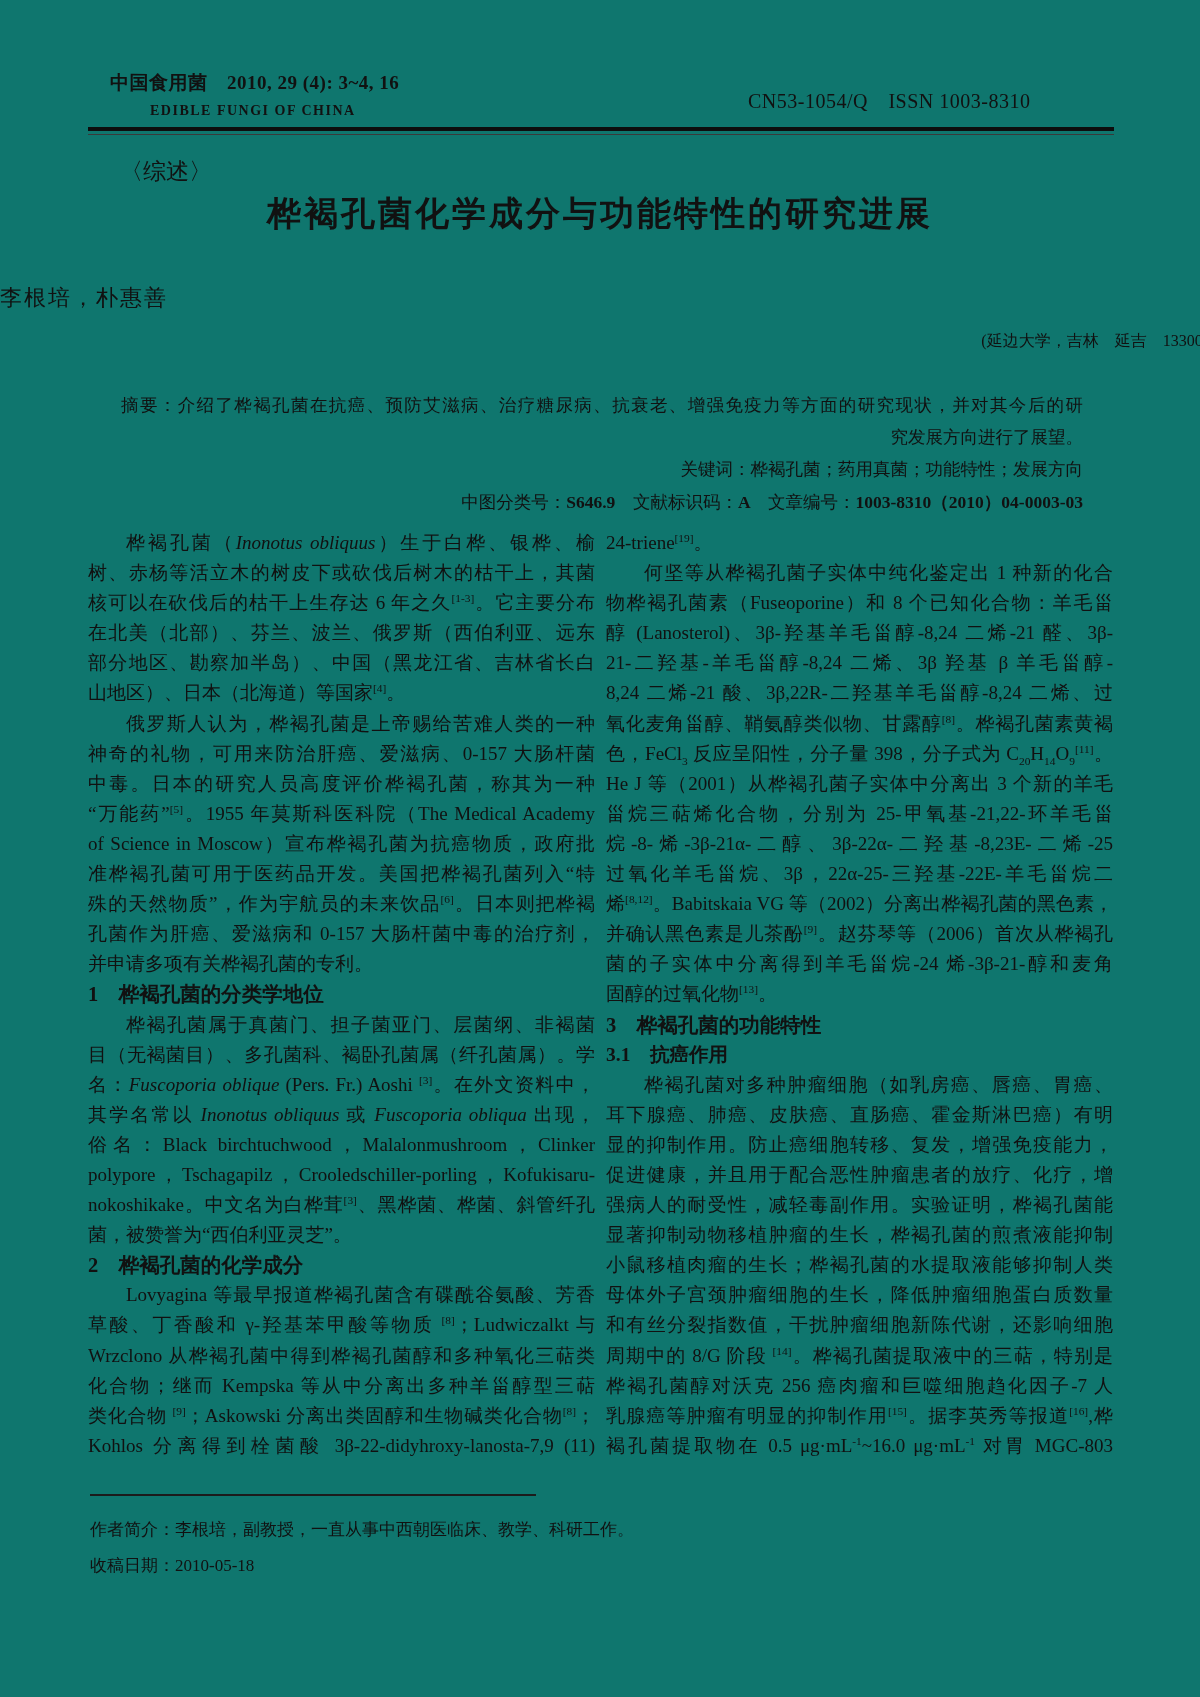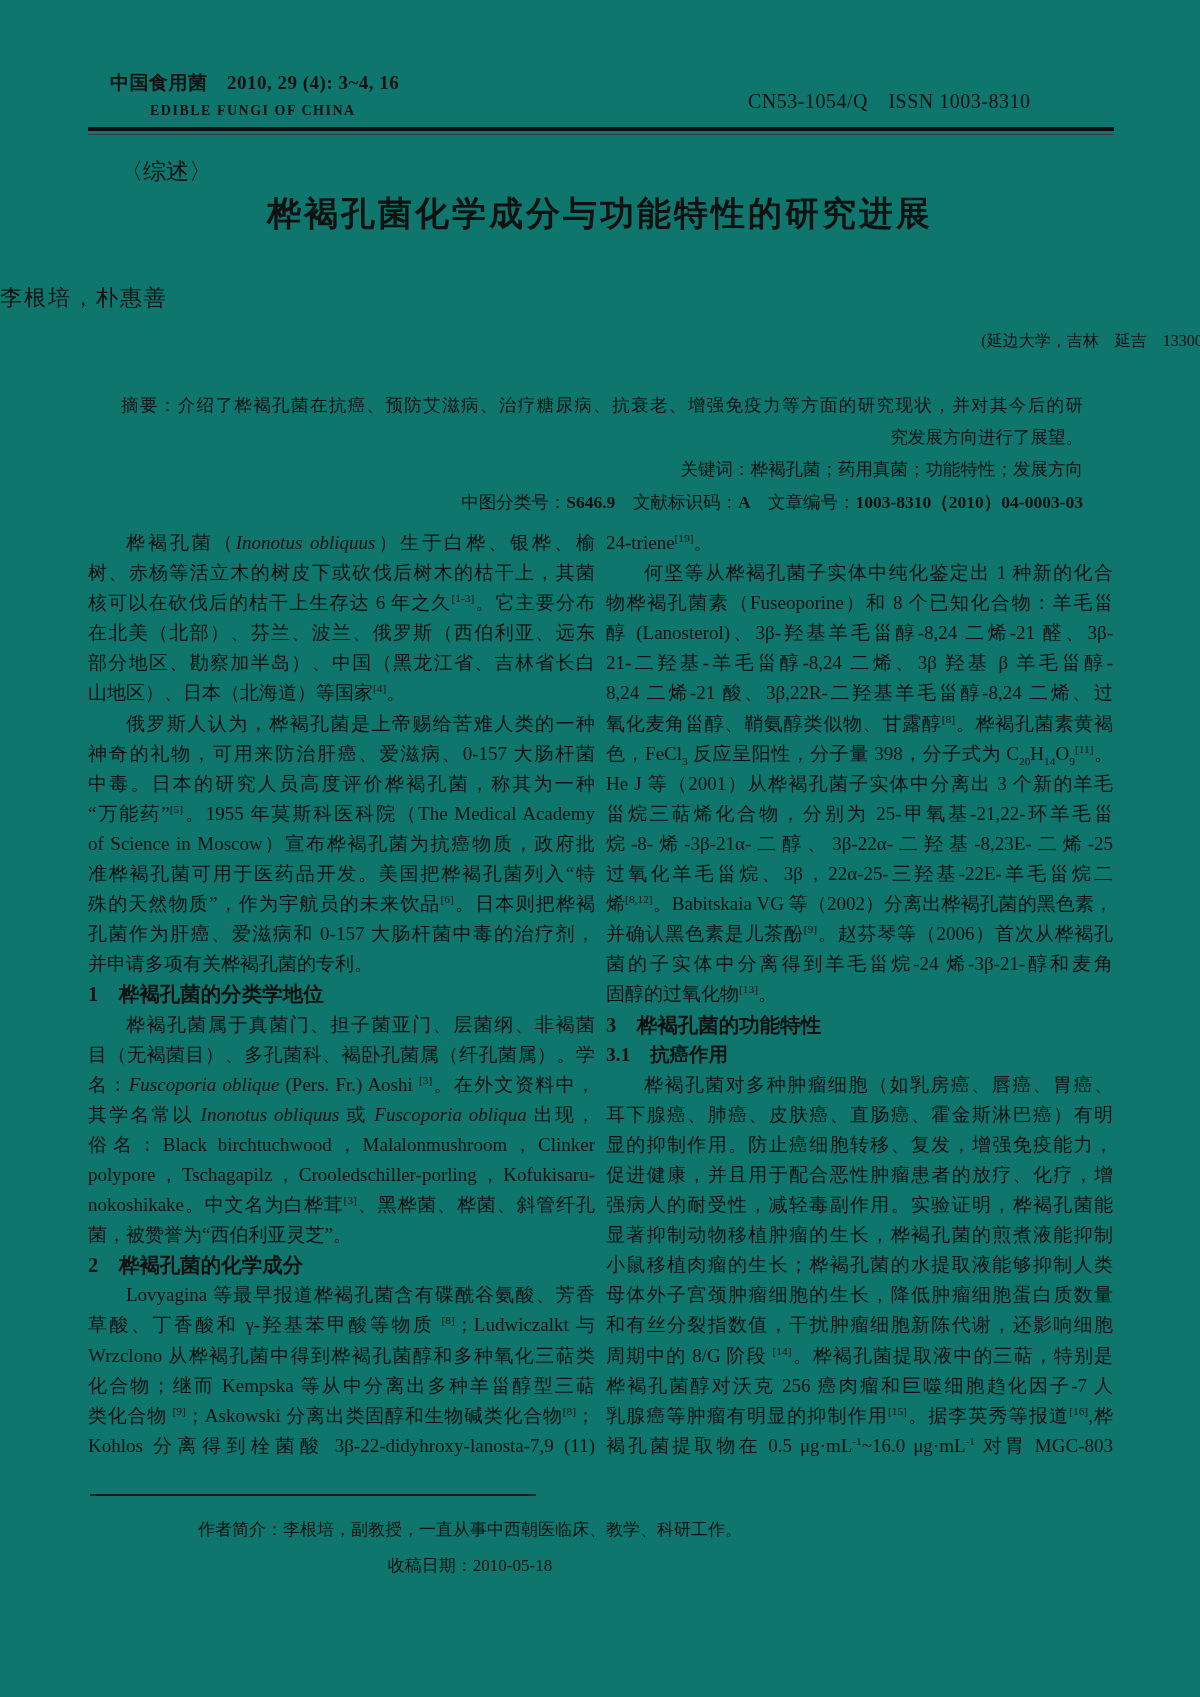--- a/index.html
+++ b/index.html
@@ -35,21 +35,21 @@
   .ln.pe{text-align:left;}
   .ln.h1{font-weight:700;font-size:20.5px;text-align:left;}
   .ln.h2{font-weight:700;font-size:19.5px;text-align:left;}
   sup{font-size:.6em;line-height:0;}
   sub{font-size:.6em;line-height:0;}
   i{font-style:italic;}
   b{font-weight:700;}
   
   .fnrule{position:absolute;left:90px;top:1494px;width:446px;height:2px;background:#1c1c1c;}
   .footnote{position:absolute;left:90px;top:1512px;width:760px;font-size:17px;line-height:36px;}
-  .footnote .ln{height:36px;text-align:center;overflow:hidden;}
+  .footnote .ln{height:36px;text-align:left;overflow:hidden;}
 </style>
 </head>
 <body>
 
 <div class="page">
 
   <div class="hdr-cn">中国食用菌　2010, 29 (4): 3~4, 16</div>
   <div class="hdr-en">EDIBLE FUNGI OF CHINA</div>
   <div class="hdr-issn">CN53-1054/Q　ISSN 1003-8310</div>
   <div class="rule-thick"></div>

